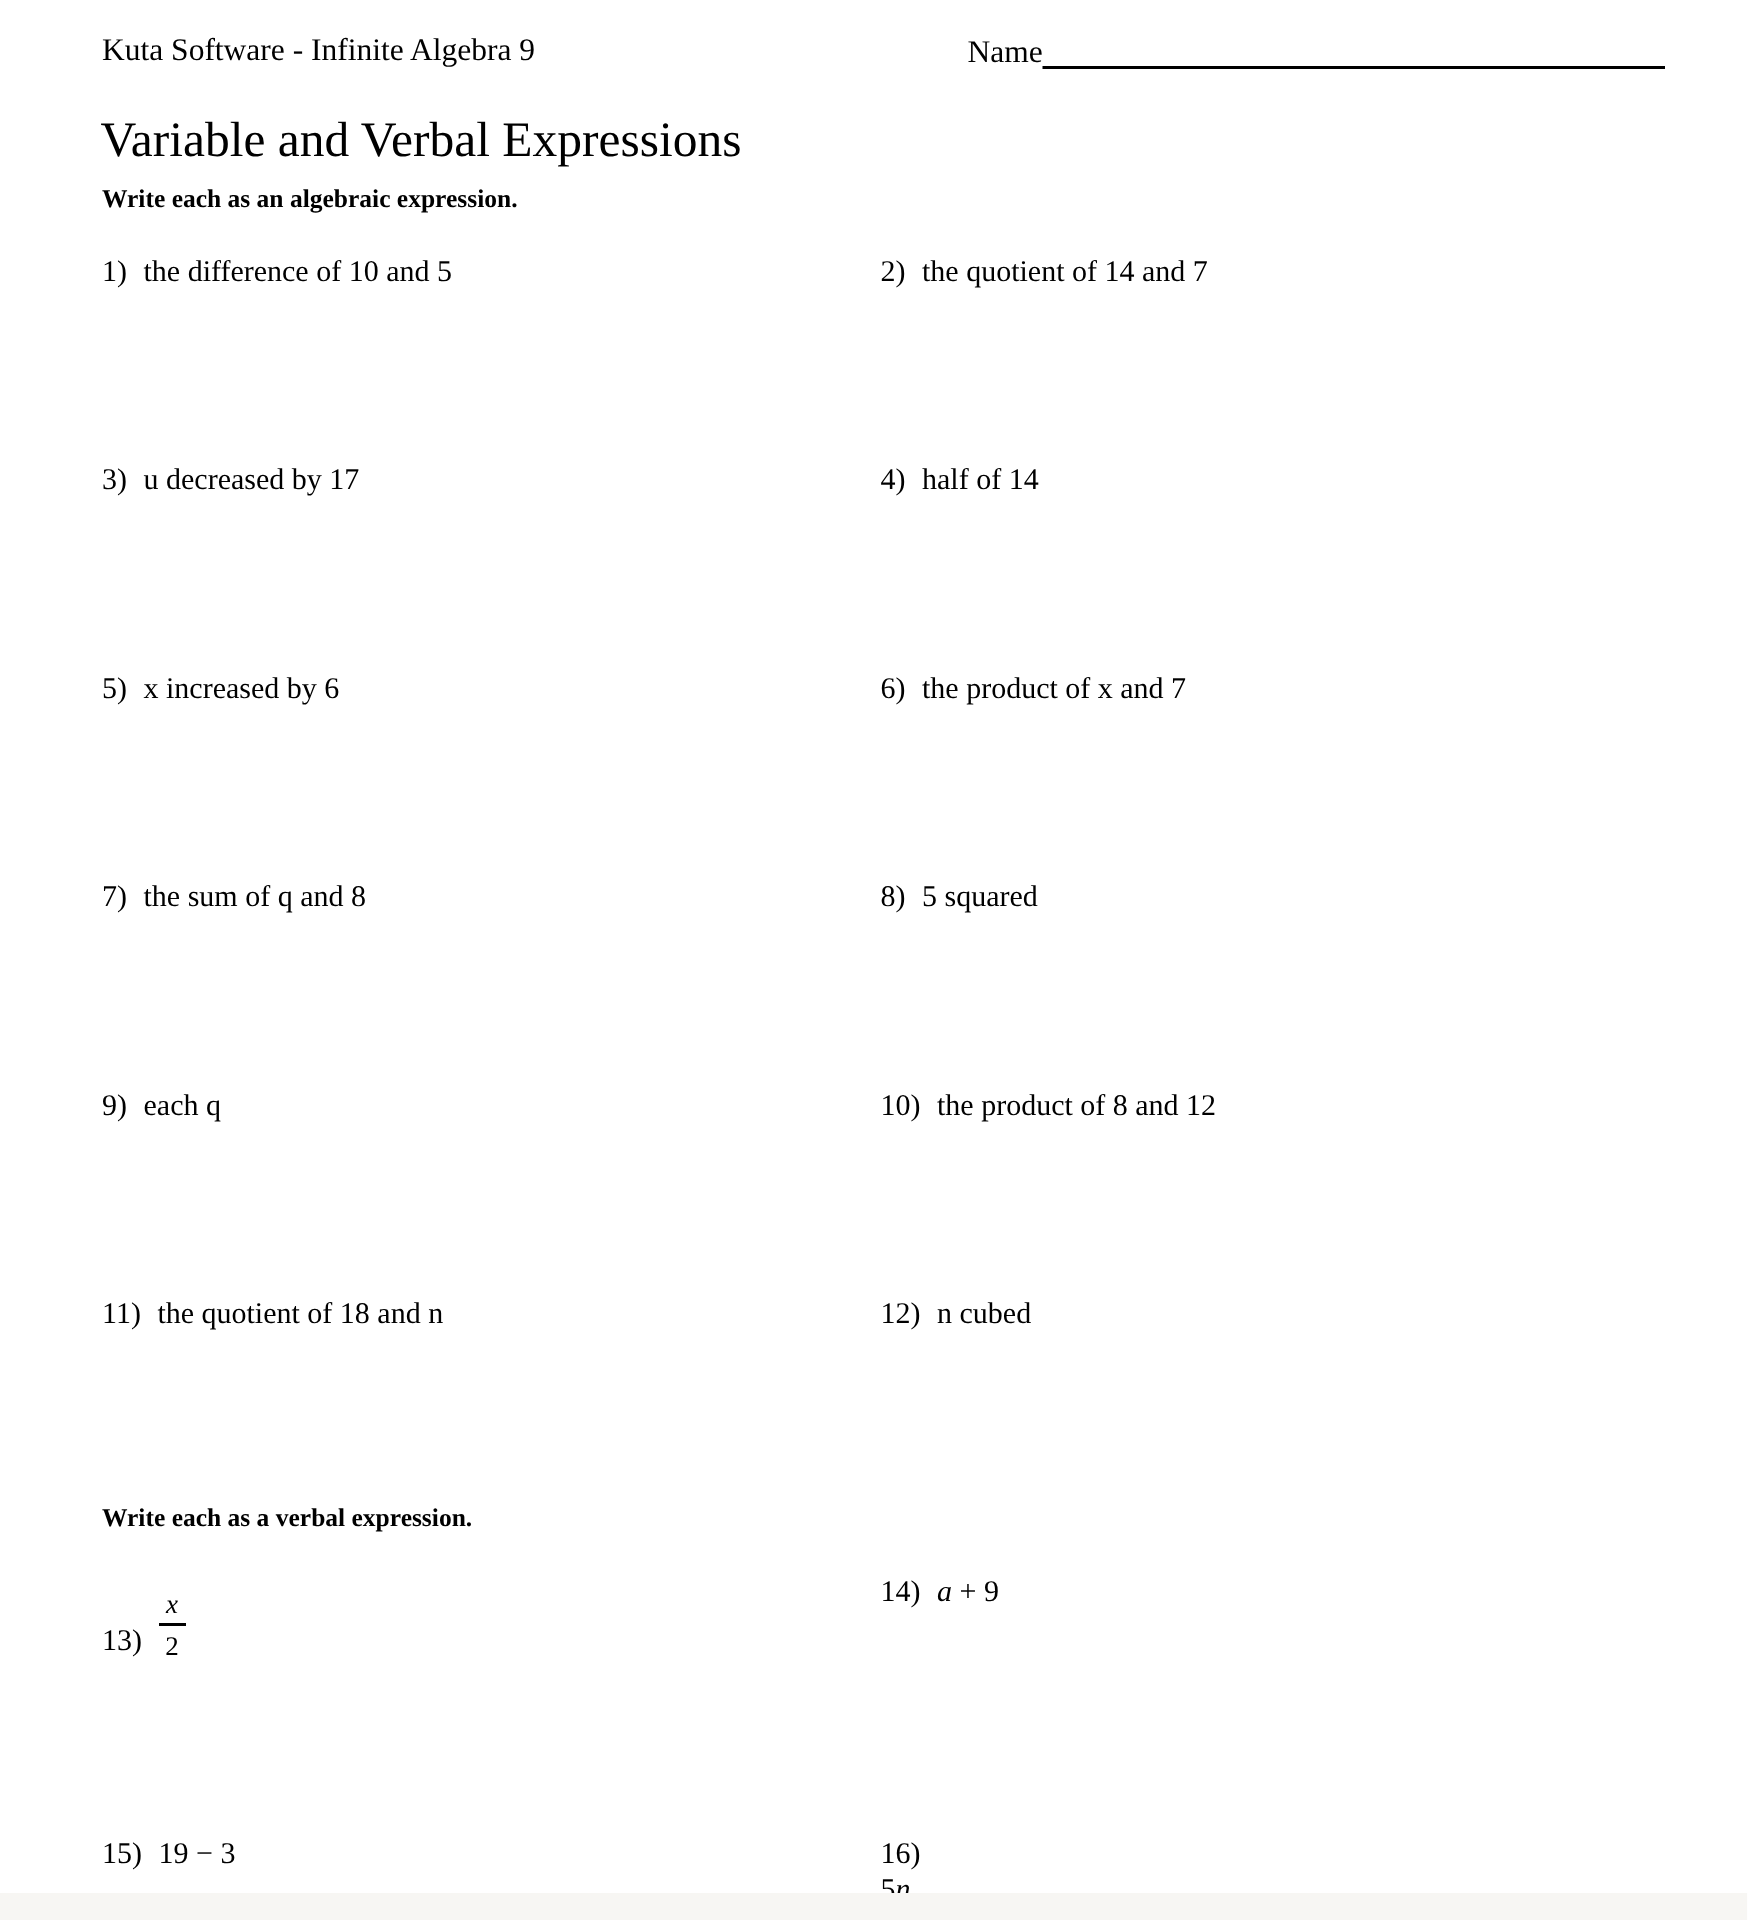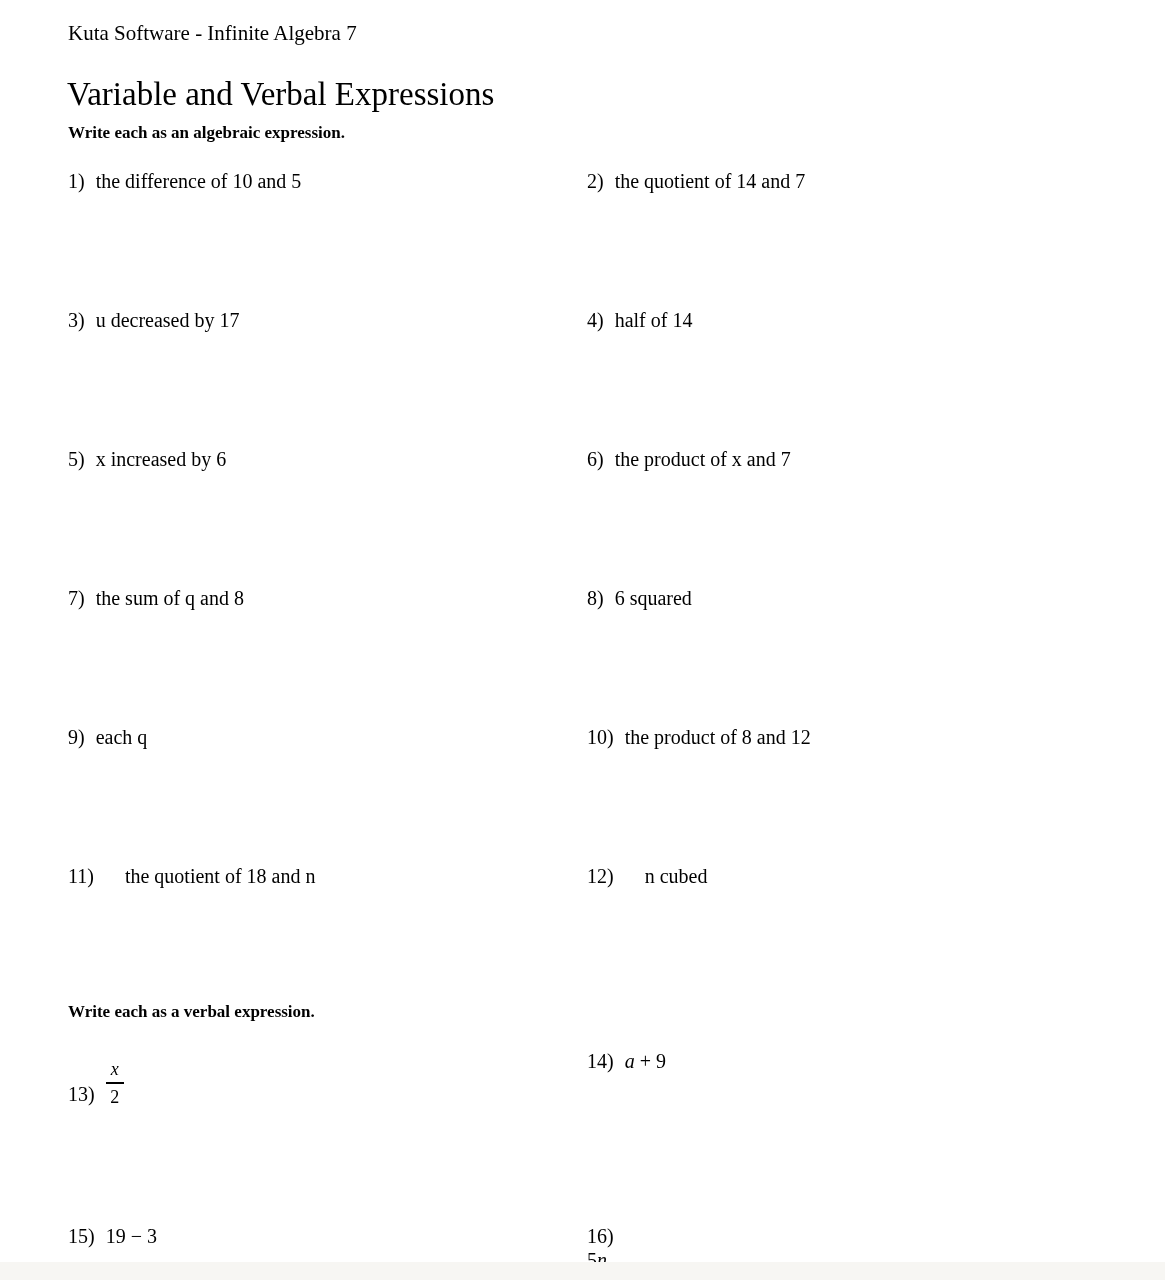--- a/index.html
+++ b/index.html
@@ -82,21 +82,21 @@
     white-space: nowrap;
   }
   .pnum { margin-right: 11px; }
   .c1 { left: 68px; }
   .c2 { left: 587px; }
   .r1 { top: 169px; }
   .r2 { top: 308px; }
   .r3 { top: 447px; }
   .r4 { top: 586px; }
   .r5 { top: 725px; }
-  .r6 { top: 864px; gap: 20px; }
+  .r6 { top: 864px; }
 
   .p13 { left: 68px; top: 1054px; height: 52px; align-items: flex-end; }
   .p14 { left: 587px; top: 1049px; }
   .p15 { left: 68px; top: 1224px; }
   .p16 { left: 587px; top: 1224px; flex-direction: column; }
 
   .mvar { font-style: italic; }
 
   .fraction {
     display: inline-block;
@@ -123,22 +123,26 @@
     width: 100%;
     height: 18px;
     background: #f7f6f3;
   }
 </style>
 </head>
 <body>
 
 <div class="page">
 
-  <div class="hdr-left">Kuta Software - Infinite Algebra 7</div>
-
+  <div class="hdr-left">Kuta Software - Infinite Algebra 9</div>
+
+  <div class="name-row">
+    <span>Name</span>
+    <span class="fill-line"></span>
+  </div>
 
   <div class="page-title">Variable and Verbal Expressions</div>
 
 
   <div class="sec-heading sec1">Write each as an algebraic expression.</div>
 
   <div class="prob c1 r1">
     <span class="pnum">1)</span>
     <span>the difference of 10 and 5</span>
   </div>
@@ -161,21 +165,21 @@
   <div class="prob c2 r3">
     <span class="pnum">6)</span>
     <span>the product of x and 7</span>
   </div>
   <div class="prob c1 r4">
     <span class="pnum">7)</span>
     <span>the sum of q and 8</span>
   </div>
   <div class="prob c2 r4">
     <span class="pnum">8)</span>
-    <span>6 squared</span>
+    <span>5 squared</span>
   </div>
   <div class="prob c1 r5">
     <span class="pnum">9)</span>
     <span>each q</span>
   </div>
   <div class="prob c2 r5">
     <span class="pnum">10)</span>
     <span>the product of 8 and 12</span>
   </div>
   <div class="prob c1 r6">

